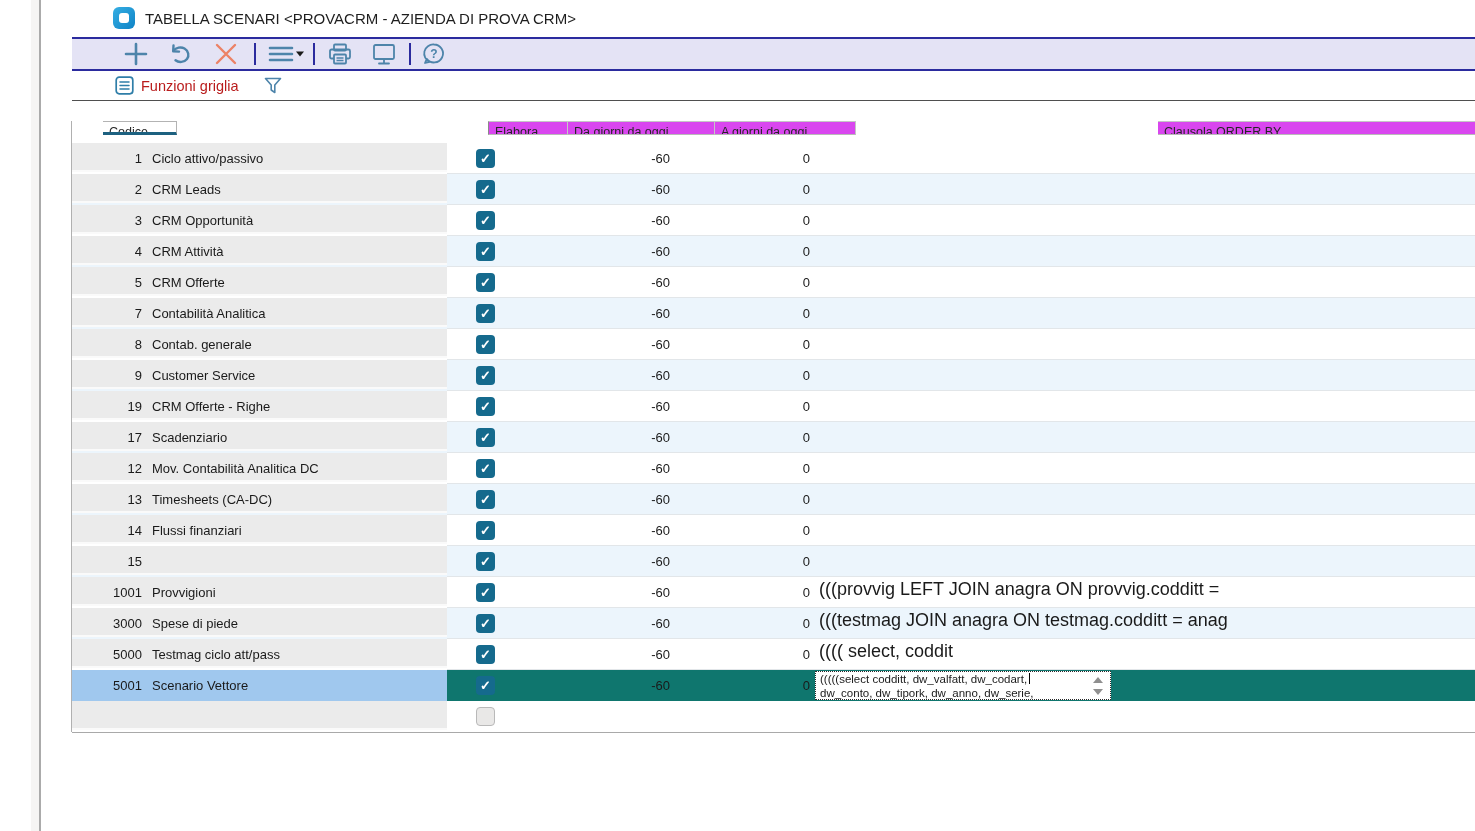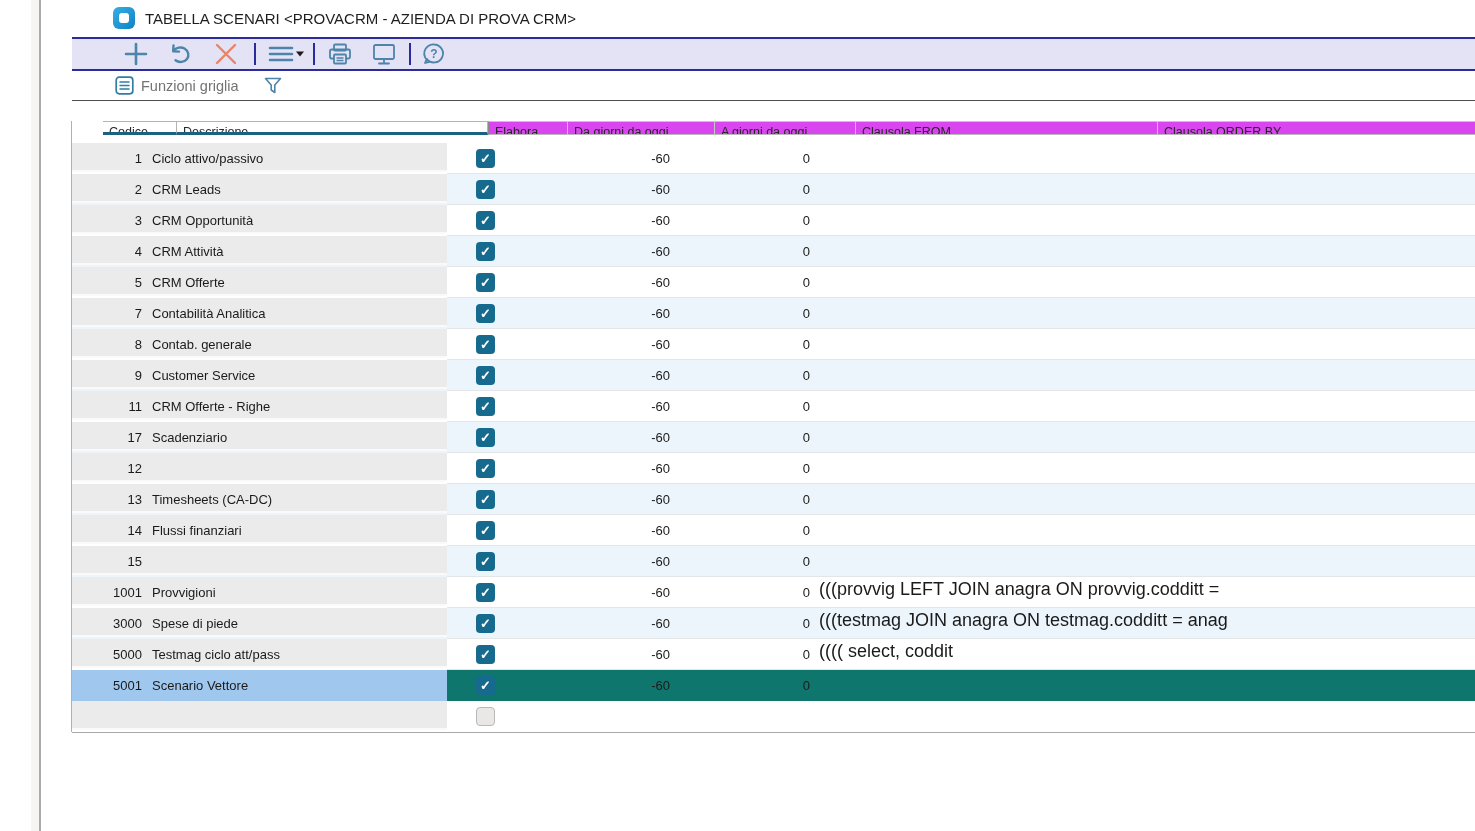--- a/index.html
+++ b/index.html
@@ -27,21 +27,21 @@
 
   
   .toolbar{left:0;top:37px;width:1465px;height:34px;background:#e4e3f5;
            border-top:2px solid #2b2b9e;border-bottom:2px solid #2b2b9e;}
   .tbtn{top:3px;width:26px;height:24px;cursor:pointer;}
   .tsep{top:4px;width:2px;height:22px;background:#2b2b9e;}
 
   
   .gridbar{left:0;top:71px;width:1465px;height:30px;background:#ffffff;border-bottom:1px solid #4f4f4f;}
   .gridbar-btn{left:8px;top:2px;height:25px;display:flex;align-items:center;gap:7px;padding:0 4px;cursor:pointer;}
-  .gridbar-label{font-size:14.5px;color:#737373;white-space:nowrap;}
+  .gridbar-label{font-size:14.5px;color:#b91c1c;white-space:nowrap;}
   .funnel{left:158px;top:3px;width:24px;height:24px;cursor:pointer;}
 
   
   .grid-left-border{left:-1px;top:121px;width:1px;height:611px;background:#b0b0b0;}
   .ghead{left:0;top:121px;width:1465px;height:22px;font-size:12.5px;color:#262626;}
   .hcell{top:0;height:14px;line-height:20px;padding-left:6px;white-space:nowrap;overflow:hidden;text-decoration:underline;}
   .hfixed{background:#ffffff;border-top:1px solid #b3b3b3;border-right:1px solid #b3b3b3;
           border-bottom:3px solid #1d6180;}
   .hscroll{background:#d946ef;border-top:1px solid #c6c6c6;border-right:1px solid #c6c6c6;
            border-bottom:1px solid #b9b9b9;}
@@ -164,25 +164,23 @@
     <div class="abs funnel">
       <svg width="24" height="24" viewBox="0 0 24 24">
         <path d="M4.5 4.5 H19.5 L13.8 11 V18.5 L10.2 16 V11 Z" stroke="#4d84aa" stroke-width="1.6" fill="none" stroke-linejoin="round"></path>
       </svg>
     </div>
   </div>
 
   <div class="abs grid-left-border"></div>
   <div class="abs ghead">
     <div class="abs hcell hfixed" style="left:0;width:74px">Codice</div>
-    <div class="abs hcell hfixed" style="left:74px;width:311px">Descrizione</div>
     <div class="abs hcell hscroll h-elabora" style="left:385px;width:80px">Elabora</div>
     <div class="abs hcell hscroll" style="left:465px;width:147px">Da giorni da oggi</div>
     <div class="abs hcell hscroll" style="left:612px;width:141px">A giorni da oggi</div>
-    <div class="abs hcell hscroll" style="left:753px;width:302px">Clausola FROM</div>
     <div class="abs hcell hscroll" style="left:1055px;width:410px">Clausola ORDER BY</div>
   </div>
 
   <div class="abs gbody" id="grid-body">
       <div class="grid-row r-white">
     <div class="fixed-bg"></div>
     <div class="rsep"></div>
     <span class="cell-code">1</span>
     <span class="cell-desc">Ciclo attivo/passivo</span>
     <div class="cb">✓</div>
@@ -264,21 +262,21 @@
     <span class="cell-desc">Customer Service</span>
     <div class="cb">✓</div>
     <span class="cell-da">-60</span>
     <span class="cell-a">0</span>
     <span class="cell-from"></span>
 
   </div>
       <div class="grid-row r-white">
     <div class="fixed-bg"></div>
     <div class="rsep"></div>
-    <span class="cell-code">11</span>
+    <span class="cell-code">19</span>
     <span class="cell-desc">CRM Offerte - Righe</span>
     <div class="cb">✓</div>
     <span class="cell-da">-60</span>
     <span class="cell-a">0</span>
     <span class="cell-from"></span>
 
   </div>
       <div class="grid-row r-blue">
     <div class="fixed-bg"></div>
     <div class="rsep"></div>
@@ -287,20 +285,21 @@
     <div class="cb">✓</div>
     <span class="cell-da">-60</span>
     <span class="cell-a">0</span>
     <span class="cell-from"></span>
 
   </div>
       <div class="grid-row r-white">
     <div class="fixed-bg"></div>
     <div class="rsep"></div>
     <span class="cell-code">12</span>
+    <span class="cell-desc">Mov. Contabilità Analitica DC</span>
     <div class="cb">✓</div>
     <span class="cell-da">-60</span>
     <span class="cell-a">0</span>
     <span class="cell-from"></span>
 
   </div>
       <div class="grid-row r-blue">
     <div class="fixed-bg"></div>
     <div class="rsep"></div>
     <span class="cell-code">13</span>
@@ -367,20 +366,30 @@
   </div>
       <div class="grid-row selected">
     <div class="fixed-bg"></div>
 
     <span class="cell-code">5001</span>
     <span class="cell-desc">Scenario Vettore</span>
     <div class="cb">✓</div>
     <span class="cell-da">-60</span>
     <span class="cell-a">0</span>
     <span class="cell-from"></span>
+    <div class="editor">
+      <div class="ed-text">
+        <div><span>(((((select codditt, dw_valfatt, dw_codart,</span><span class="caret"></span></div>
+        <div>dw_conto, dw_tipork, dw_anno, dw_serie,</div>
+      </div>
+      <div class="spinner">
+        <div class="spin-up"></div>
+        <div class="spin-down"></div>
+      </div>
+    </div>
   </div>
     </div>
 
   <div class="abs new-row">
     <div class="fixed-bg"></div>
     <div class="cb-empty"></div>
   </div>
   <div class="abs grid-bottom"></div>
 
 </div>

